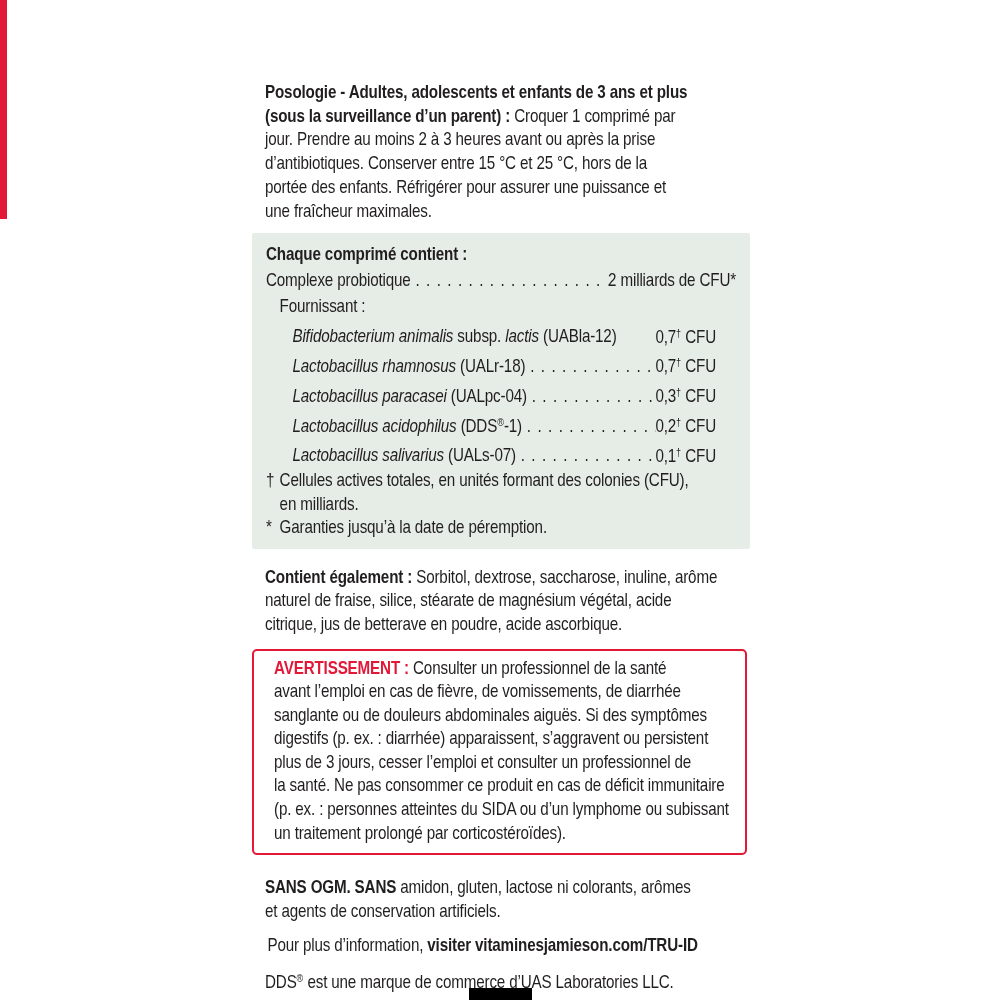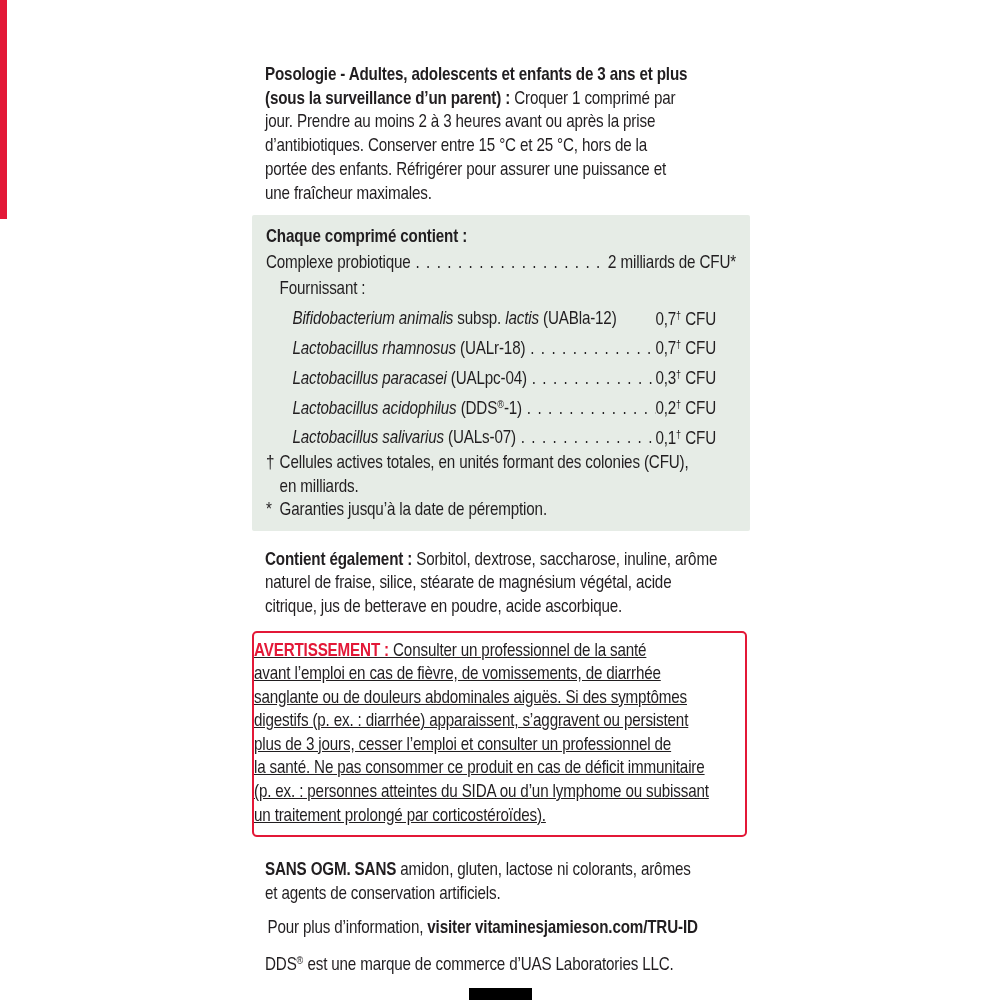--- a/index.html
+++ b/index.html
@@ -8,21 +8,21 @@
     --ink:#211e20;
   }
   html,body{margin:0;padding:0;width:1000px;height:1000px;overflow:hidden;background:#fff;}
   body{font-family:"Liberation Sans",sans-serif;color:var(--ink);font-size:19px;letter-spacing:-0.2px;}
   .page{position:relative;width:1000px;height:1000px;background:#fff;}
 
   
   .bleed{position:absolute;left:0;top:0;width:7px;height:219px;background:var(--red);}
   .eyemark{position:absolute;left:469px;top:988px;width:63px;height:12px;background:#000;}
 
-  .content{position:absolute;left:265px;top:60px;width:470px;}
+  .content{position:absolute;left:265px;top:78px;width:470px;}
 
   
   .cond{transform:scaleX(0.8);transform-origin:0 0;width:125%;}
 
   .ln{line-height:23.7px;white-space:nowrap;}
   .b{font-weight:bold;}
   .i{font-style:italic;}
   .red{color:var(--red);}
   .sup{font-size:0.60em;vertical-align:0.5em;letter-spacing:0;}
 
@@ -39,21 +39,21 @@
   .drname{flex:0 0 auto;white-space:nowrap;}
   .leader{flex:1 1 0;min-width:0;overflow:hidden;white-space:nowrap;letter-spacing:8px;padding:0 6px;}
   .drval{flex:0 0 auto;white-space:nowrap;}
   .strain .drval{padding-right:25px;}
   .fnote{display:flex;}
   .fmark{flex:0 0 17px;line-height:23.4px;}
 
   #alsoContains{margin-top:16px;}
 
   .warnbox{margin-top:13px;margin-left:-13px;width:495px;box-sizing:border-box;
-           border:2px solid var(--red);border-radius:5px;padding:5px 12px 9px 0;background:#fff;text-decoration:underline;}
+           border:2px solid var(--red);border-radius:5px;padding:5px 12px 9px 20px;background:#fff;}
   .warnbox .ln{line-height:23.55px;}
 
   #claims{margin-top:20px;}
   #moreInfo{margin-top:10px;padding-left:3px;}
   #trademark{margin-top:11px;}
 </style>
 </head>
 <body>
 
 <div class="page">

